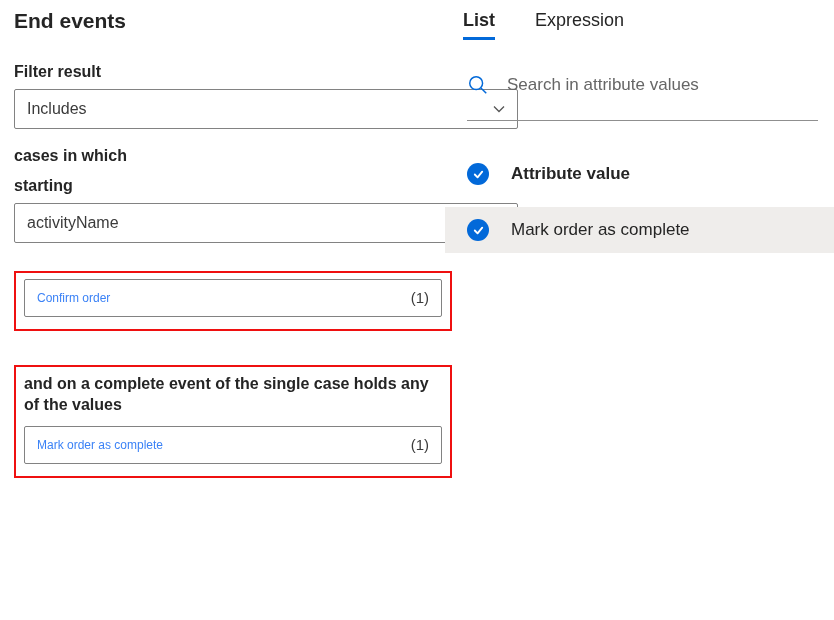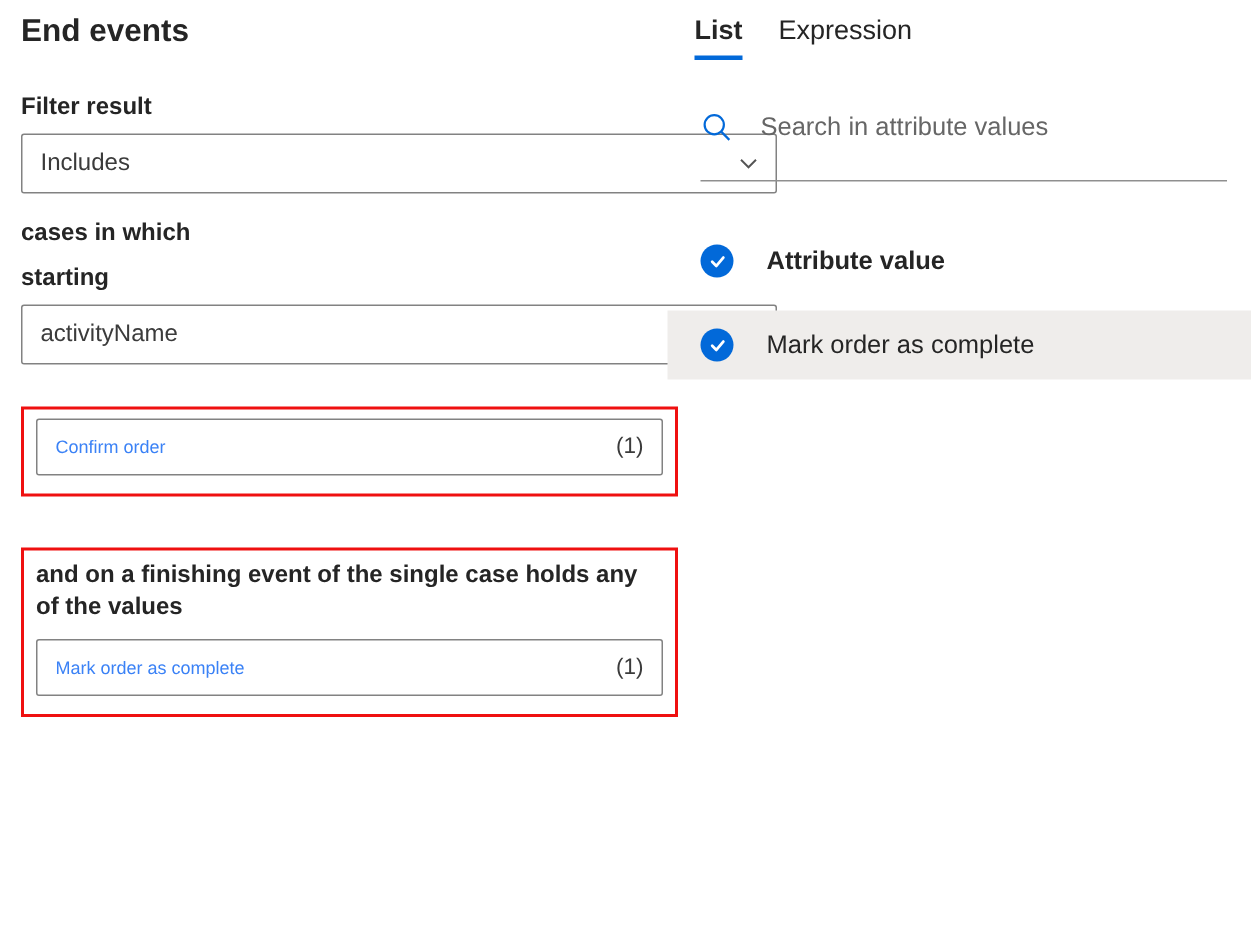--- a/index.html
+++ b/index.html
@@ -82,21 +82,21 @@
   }
   .value-count {
     font-size: 15px;
     color: #3b3b3b;
   }
   .gap-between { height: 34px; }
 
   
   .tabs {
     display: flex;
-    gap: 24px;
+    gap: 40px;
     padding: 0 18px;
   }
   .tab {
     font-size: 18px;
     font-weight: 500;
     color: #252525;
     padding-bottom: 6px;
     cursor: pointer;
     border-bottom: 3px solid transparent;
   }
@@ -192,21 +192,21 @@
   <div class="highlight-box">
     <div class="value-box">
       <span class="value-text">Confirm order</span>
       <span class="value-count">(1)</span>
     </div>
   </div>
 
   <div class="gap-between"></div>
 
   <div class="highlight-box">
-    <div class="sentence-label">and on a finishing event of the single case holds any of the values</div>
+    <div class="sentence-label">and on a complete event of the single case holds any of the values</div>
     <div class="value-box">
       <span class="value-text">Mark order as complete</span>
       <span class="value-count">(1)</span>
     </div>
   </div>
 </div>
 
 <div class="right-panel">
   <div class="tabs">
     <div class="tab active">List</div>

